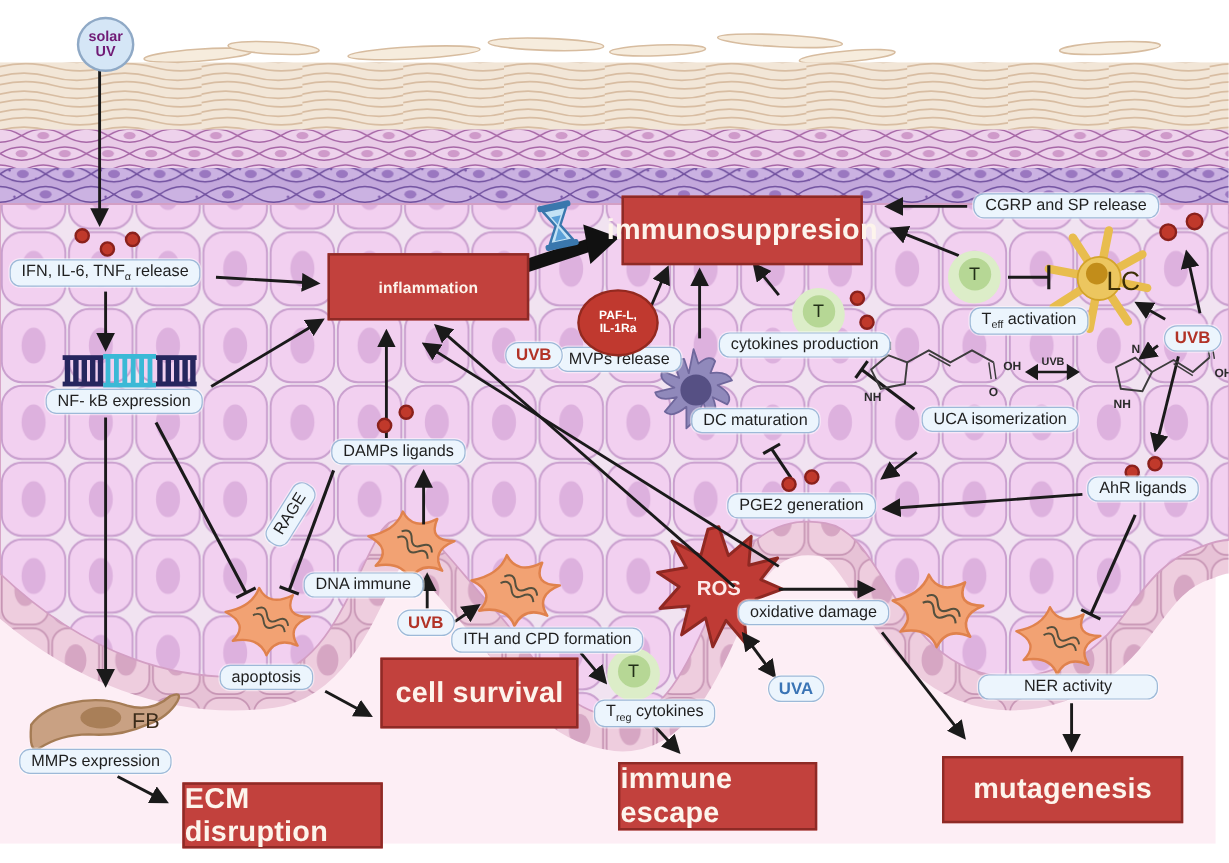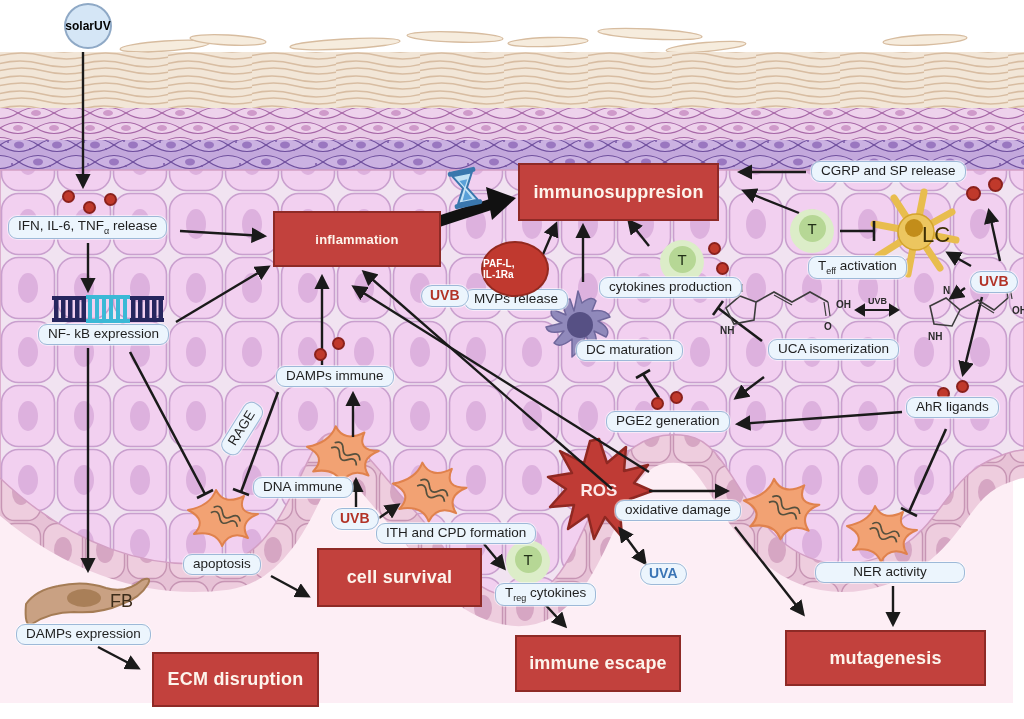--- a/index.html
+++ b/index.html
@@ -11,39 +11,39 @@
   .pill{position:absolute;background:#ecf5fd;border:1.6px solid #9db9d8;border-radius:9px;
         padding:1px 9px;font-size:13.5px;color:#1f1f1f;white-space:nowrap;line-height:1.25;
         box-shadow:0 0 0 1px rgba(255,255,255,.5);z-index:30;}
   .pill sub{font-size:9px;}
   .uvpill{font-weight:700;font-size:14px;border-radius:13px;padding:1px 8px;}
   .uvb{color:#b23327;}
   .uva{color:#3a74b5;}
   
   .box{position:absolute;background:#c2413d;border:2px solid #8e2a26;color:#fdf4ec;
        font-weight:700;display:flex;align-items:center;justify-content:center;
-       z-index:32;font-size:18px;letter-spacing:.2px;}
-  
-  .bubble{position:absolute;left:64px;top:3px;width:44px;height:42px;border-radius:50%;
-          background:#d5e6f6;border:2px solid #8fa9c6;display:flex;flex-direction:row;
+       z-index:32;font-size:24px;letter-spacing:.2px;}
+  
+  .bubble{position:absolute;left:64px;top:14px;width:44px;height:42px;border-radius:50%;
+          background:#d5e6f6;border:2px solid #8fa9c6;display:flex;flex-direction:column;
           align-items:center;justify-content:center;font-weight:700;font-size:12px;
-          color:#000000;line-height:1.05;z-index:33;}
+          color:#701a75;line-height:1.05;z-index:33;}
   
   .tcell{position:absolute;width:44px;height:44px;border-radius:50%;background:#dcedc8;
          display:flex;align-items:center;justify-content:center;z-index:25;}
   .tcell .inner{width:27px;height:27px;border-radius:50%;background:#b6d795;
          display:flex;align-items:center;justify-content:center;
          font-size:15px;color:#223018;margin-top:-6px;}
   
   .dot{position:absolute;width:13px;height:13px;border-radius:50%;background:#c0392b;
        border:2px solid #8a211c;z-index:24;box-sizing:border-box;}
   
   .paf{position:absolute;left:481px;top:241px;width:64px;height:52px;border-radius:50%;
        background:#c0392f;border:2px solid #93291f;color:#fff;font-weight:700;font-size:10px;
-       display:flex;flex-direction:column;align-items:flex-start;justify-content:center;
+       display:flex;flex-direction:column;align-items:center;justify-content:center;
        line-height:1.15;z-index:31;}
   .rage{transform:rotate(-58deg);transform-origin:center;}
   .cellsvg{position:absolute;z-index:18;}
   .arrowlayer{z-index:22;}
   .mol{position:absolute;z-index:23;color:#333;}
 </style>
 </head>
 <body>
 
 <svg class="layer" width="1024" height="719">
@@ -339,25 +339,25 @@
   <span>UV</span>
 </div>
 
 <div class="paf">
   <span>PAF-L,</span>
   <span>IL-1Ra</span>
 </div>
 
 <div class="pill" style="left:8px;top:216px"><span>IFN, IL-6, TNF</span><sub>α</sub><span> release</span></div>
 <div class="pill" style="left:38px;top:324px"><span>NF- kB expression</span></div>
-<div class="pill" style="left:276px;top:366px"><span>DAMPs immune</span></div>
+<div class="pill" style="left:276px;top:366px"><span>DAMPs ligands</span></div>
 <div class="pill rage" style="left:213px;top:418px"><span>RAGE</span></div>
 <div class="pill" style="left:253px;top:477px"><span>DNA immune</span></div>
 <div class="pill" style="left:183px;top:554px"><span>apoptosis</span></div>
-<div class="pill" style="left:16px;top:624px"><span>DAMPs expression</span></div>
+<div class="pill" style="left:16px;top:624px"><span>MMPs expression</span></div>
 <div class="pill" style="left:376px;top:523px"><span>ITH and CPD formation</span></div>
 <div class="pill" style="left:495px;top:583px"><span>T</span><sub>reg</sub><span> cytokines</span></div>
 <div class="pill" style="left:464px;top:289px"><span>MVPs release</span></div>
 <div class="pill" style="left:576px;top:340px"><span>DC maturation</span></div>
 <div class="pill" style="left:599px;top:277px"><span>cytokines production</span></div>
 <div class="pill" style="left:606px;top:411px"><span>PGE2 generation</span></div>
 <div class="pill" style="left:615px;top:500px"><span>oxidative damage</span></div>
 <div class="pill" style="left:811px;top:161px"><span>CGRP and SP release</span></div>
 <div class="pill" style="left:808px;top:256px"><span>T</span><sub>eff</sub><span> activation</span></div>
 <div class="pill" style="left:768px;top:339px"><span>UCA isomerization</span></div>

